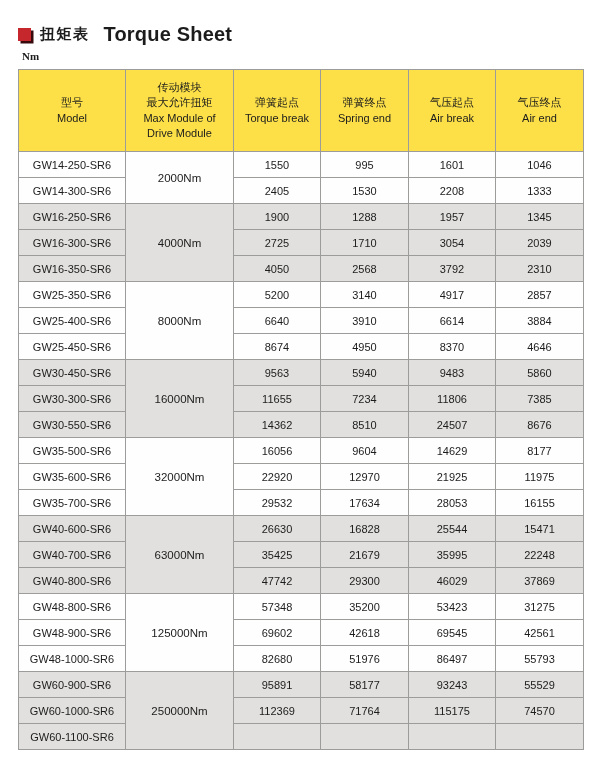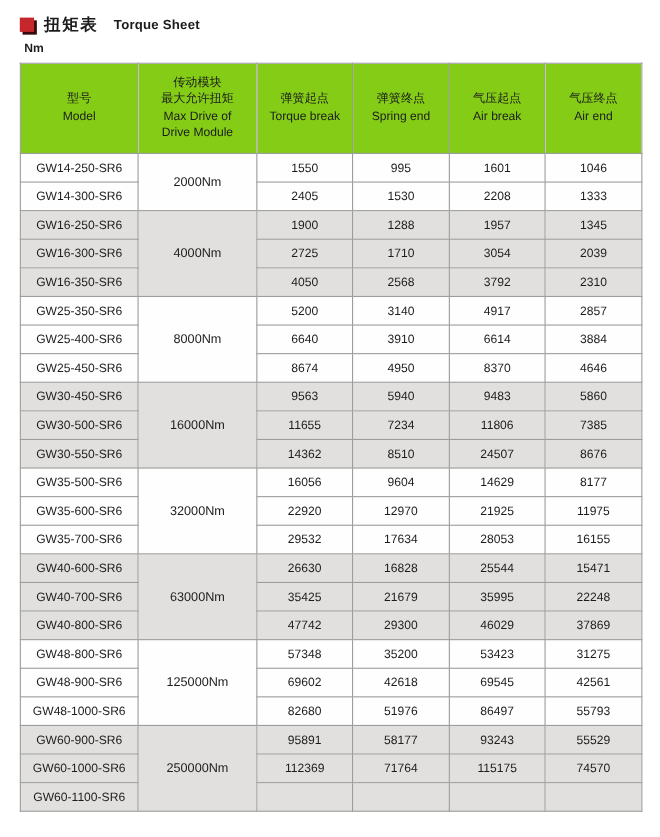--- a/index.html
+++ b/index.html
@@ -13,70 +13,71 @@
     font-family: "Liberation Sans", "DejaVu Sans", sans-serif;
     color: #1c1c1c;
     overflow: hidden;
   }
   .page {
     padding: 10px 17px 0 18px;
   }
   .title-row {
     display: flex;
     align-items: center;
-    margin-top: 2px;
+    margin-top: 14px;
     height: 20px;
   }
   .bullet {
     width: 13px;
     height: 13px;
     background: #c5272c;
     box-shadow: 2.5px 2.5px 0 #37080c;
     margin-right: 9px;
     flex: 0 0 auto;
   }
   .title-zh {
     font-size: 15px;
     font-weight: bold;
     letter-spacing: 1.5px;
   }
   .title-en {
-    font-size: 12px;
+    font-size: 20px;
     font-weight: bold;
     margin-left: 14px;
     letter-spacing: 0.2px;
   }
   .subtitle-row {
     display: flex;
     justify-content: space-between;
     align-items: baseline;
     margin: 6px 0 7px 4px;
     width: 543px;
     font-size: 11px;
     color: #2b2b2b;
   }
   .unit {
     font-weight: bold;
     color: #1c1c1c;
+    font-family: Liberation Serif, serif;
   }
   table.torque {
     border-collapse: collapse;
     table-layout: fixed;
     width: 565px;
   }
   table.torque th,
   table.torque td {
     border: 1px solid #9c9c9a;
     text-align: center;
     vertical-align: middle;
     padding: 0 2px;
     overflow: hidden;
   }
   table.torque th {
-    background: #84cc16;
+    background: #fde047;
     height: 81px;
     font-weight: normal;
     font-size: 11px;
     line-height: 1.4;
     color: #1c1c1c;
   }
   table.torque th .hline {
     display: block;
   }
   table.torque td {
@@ -117,21 +118,21 @@
     </colgroup>
     <thead>
         <tr>
           <th>
             <span class="hline">型号</span>
             <span class="hline">Model</span>
           </th>
           <th>
             <span class="hline">传动模块</span>
             <span class="hline">最大允许扭矩</span>
-            <span class="hline">Max Drive of</span>
+            <span class="hline">Max Module of</span>
             <span class="hline">Drive Module</span>
           </th>
           <th>
             <span class="hline">弹簧起点</span>
             <span class="hline">Torque break</span>
           </th>
           <th>
             <span class="hline">弹簧终点</span>
             <span class="hline">Spring end</span>
           </th>
@@ -207,21 +208,21 @@
         </tr>
         <tr class="shaded">
           <td>GW30-450-SR6</td>
           <td class="torque-cell" rowspan="3">16000Nm</td>
           <td>9563</td>
           <td>5940</td>
           <td>9483</td>
           <td>5860</td>
         </tr>
         <tr class="shaded">
-          <td>GW30-500-SR6</td>
+          <td>GW30-300-SR6</td>
           <td>11655</td>
           <td>7234</td>
           <td>11806</td>
           <td>7385</td>
         </tr>
         <tr class="shaded">
           <td>GW30-550-SR6</td>
           <td>14362</td>
           <td>8510</td>
           <td>24507</td>

